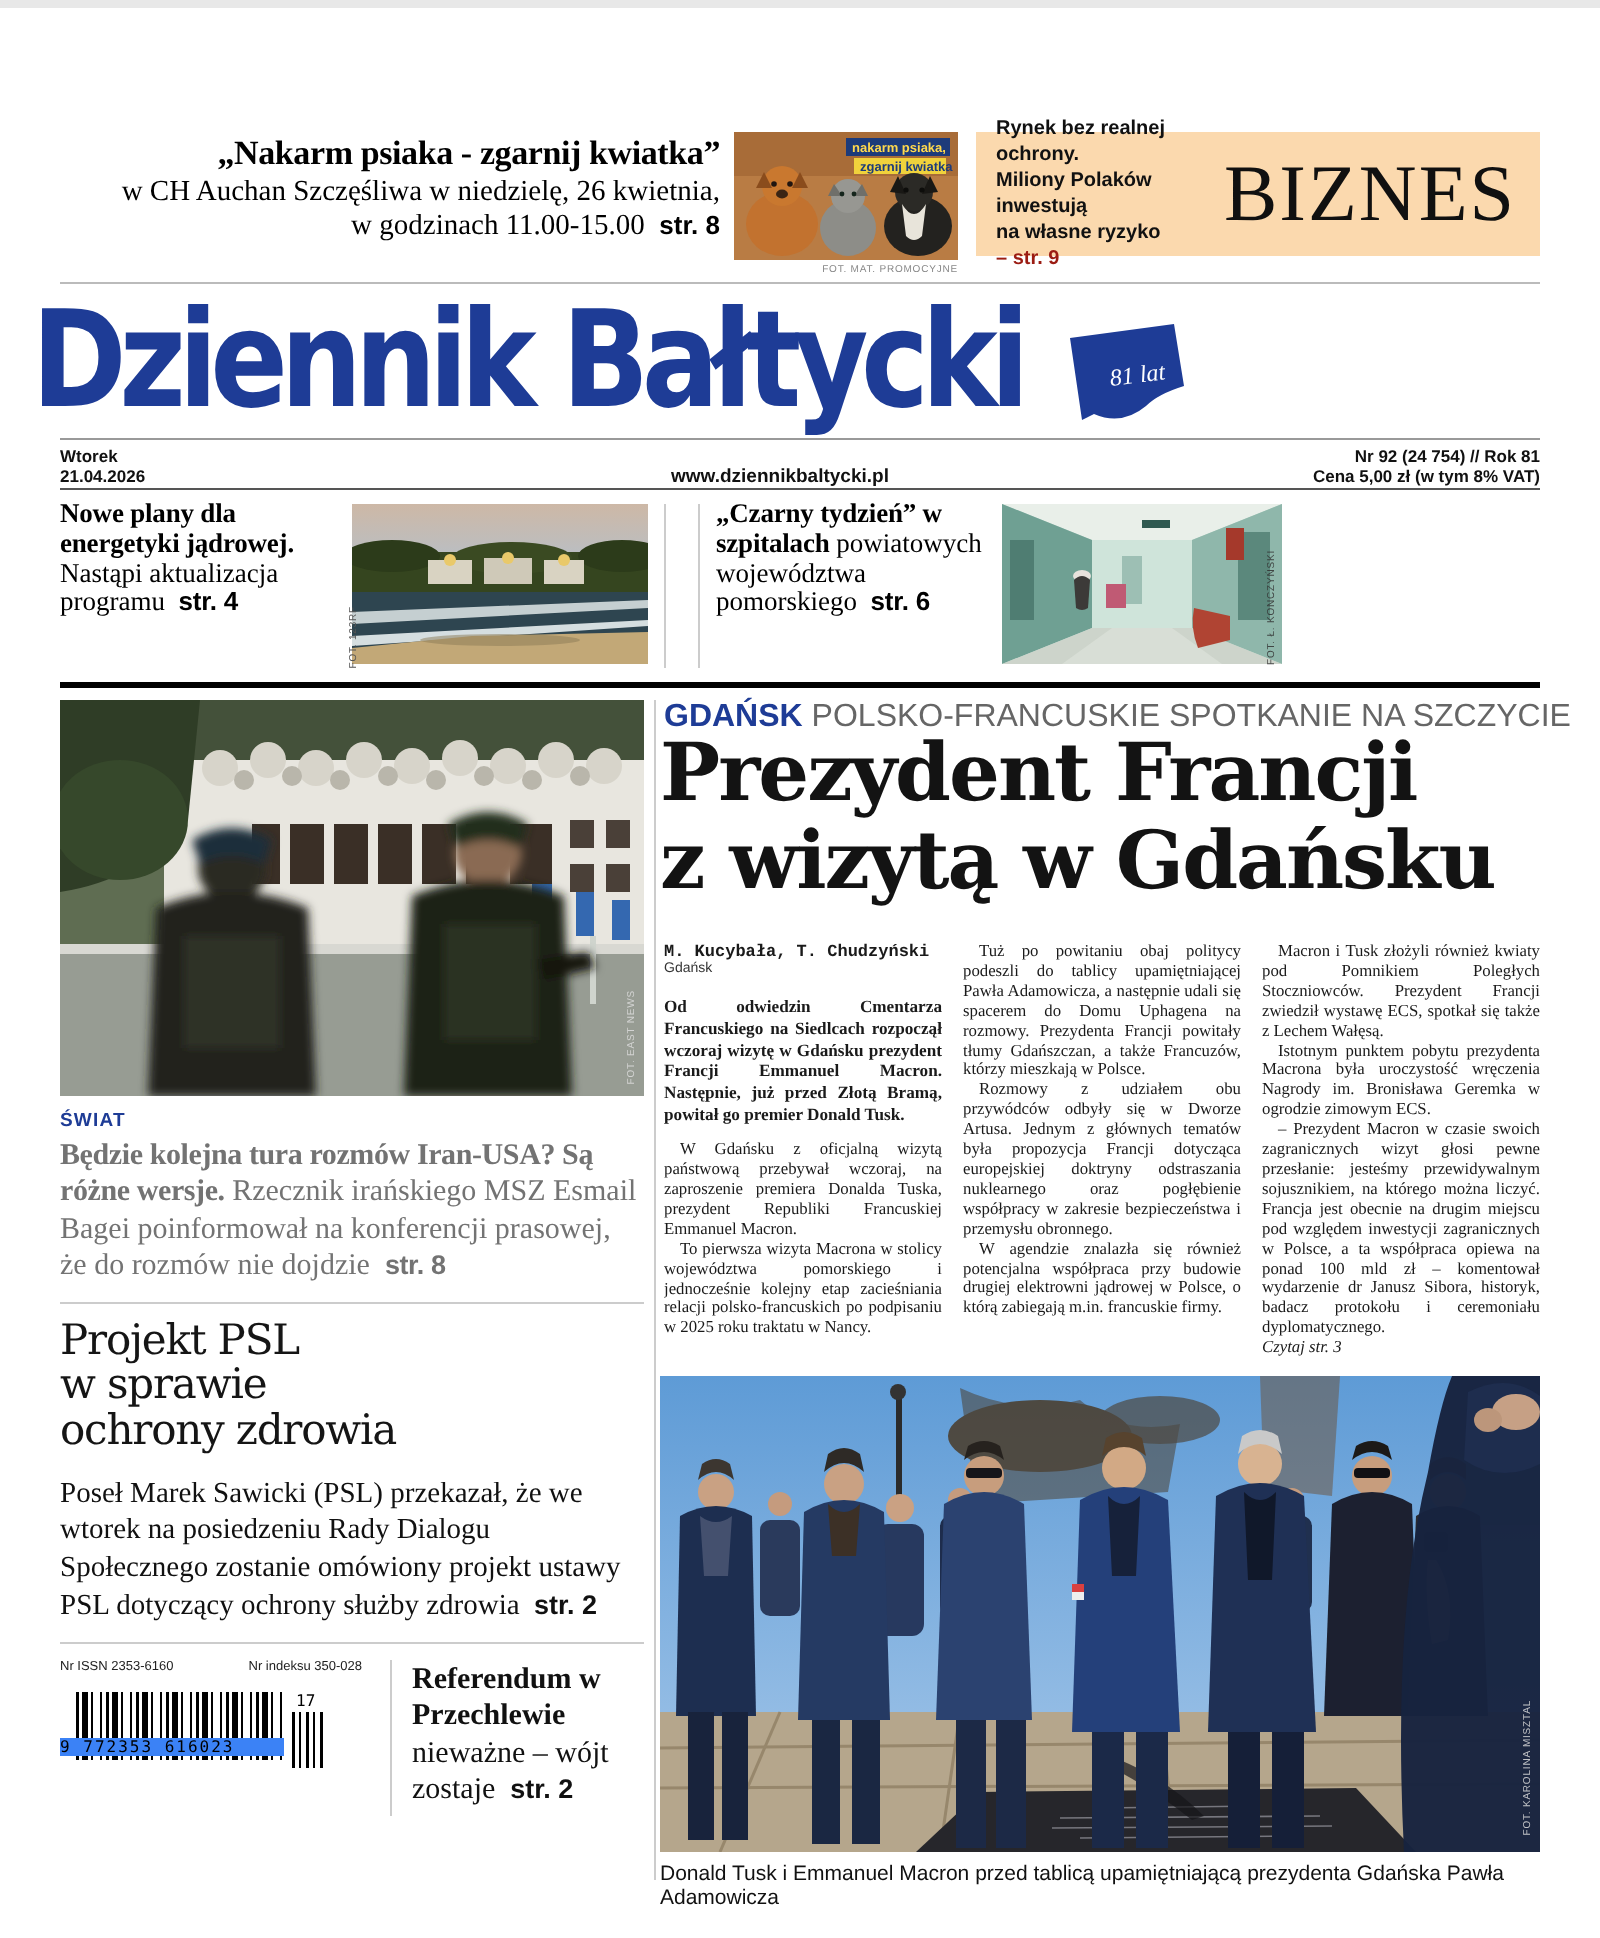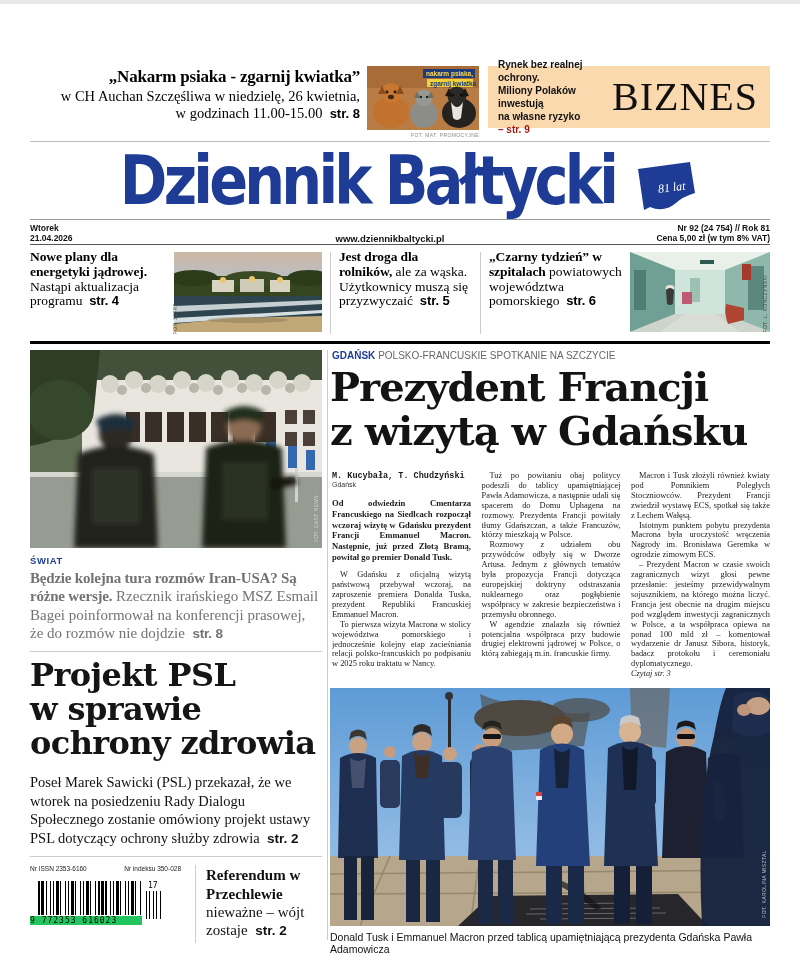--- a/index.html
+++ b/index.html
@@ -23,21 +23,21 @@
   .promo-ad svg{display:block}
   .ad-credit{position:absolute;right:0;bottom:-8px;font:5px "Liberation Sans",sans-serif;color:#888;letter-spacing:.4px}
   .biznes-box{flex:1;margin-left:9px;background:var(--biznes_bg);display:flex;align-items:center;padding:6px 12px 6px 10px;margin-top:2px;height:62px}
   .biznes-lines{font-family:"Liberation Sans",sans-serif;font-weight:bold;font-size:10px;line-height:1.3;color:#111}
   .biznes-ref{color:var(--dark_red)}
   .biznes-brand{flex:1;text-align:right;font-family:"Liberation Serif",serif;font-size:40px;color:#101010;letter-spacing:1px;line-height:1}
 
   .rule-top{left:30px;top:137px;width:740px;border-top:1px solid #bbb}
 
   
-  .masthead{left:0;top:141px;width:800px;text-align:center;white-space:nowrap}
+  .masthead{left:0;top:141px;width:800px;white-space:nowrap}
   .logo-text{display:inline-block;font-family:"DejaVu Sans",sans-serif;font-weight:bold;font-size:61px;letter-spacing:-4px;color:var(--brand);transform:scaleX(.94) scaleY(1.1);transform-origin:center}
   .logo-flag{display:inline-block;vertical-align:top;margin-left:4px;margin-top:16px}
 
   
   .date-row{left:30px;top:215px;width:740px;height:26px;border-top:1px solid #999;border-bottom:1px solid #555;display:flex;align-items:flex-end;font-family:"Liberation Sans",sans-serif;font-size:8.5px;font-weight:bold;color:#111}
   .date-left{width:200px;line-height:1.25}
   .date-center{flex:1;text-align:center;font-size:9.5px}
   .date-right{width:220px;text-align:right;line-height:1.25}
 
   
@@ -52,37 +52,37 @@
   .rule-thick{left:30px;top:337px;width:740px;border-top:3px solid #000}
 
   
   .left-col{left:30px;top:346px;width:292px}
   .main-vdiv{left:327px;top:346px;height:590px;border-left:1px solid #ccc;width:0}
   .photo-iran{position:relative;width:292px;height:198px}
   .kicker-small{font-family:"Liberation Sans",sans-serif;font-weight:bold;font-size:9.5px;letter-spacing:.6px;color:var(--brand);margin-top:7px}
   .swiat-text{font-size:15px;line-height:1.22;margin-top:3px;color:#737373}
   .swiat-text b{letter-spacing:-.2px}
   .grayrule{border-top:1px solid #ccc;margin:9px 0 7px 0}
-  .psl-title{font-family:"DejaVu Serif",serif;font-weight:bold;font-size:32px;line-height:1.06;letter-spacing:-.6px;color:#151515;margin-top:4px}
+  .psl-title{font-family:"DejaVu Serif",serif;font-weight:normal;font-size:21px;line-height:1.06;letter-spacing:-.6px;color:#151515;margin-top:4px}
   .psl-text{font-size:14.5px;line-height:1.28;margin-top:12px;color:#111}
   .footer-row{display:flex;margin-top:8px}
   .barcode-block{width:155px}
   .issn-row{display:flex;justify-content:space-between;font:6.5px "Liberation Sans",sans-serif;color:#222;padding-right:4px}
   .barcode{margin-top:9px;display:flex;align-items:flex-end}
   .ean{position:relative;width:112px;height:44px}
   .ean-bars{position:absolute;left:8px;top:0;width:104px;height:34px;background:repeating-linear-gradient(90deg,#000 0 1.5px,#fff 1.5px 3px,#000 3px 6px,#fff 6px 7.5px,#000 7.5px 8.5px,#fff 8.5px 12px,#000 12px 13px,#fff 13px 15px)}
-  .ean-digits{position:absolute;left:0;bottom:0;width:112px;font:8px "DejaVu Sans Mono",monospace;letter-spacing:1px;background:#22c55e;color:#000;white-space:nowrap}
+  .ean-digits{position:absolute;left:0;bottom:12px;width:112px;font:8px "DejaVu Sans Mono",monospace;letter-spacing:1px;background:#3b82f6;color:#000;white-space:nowrap}
   .addon{position:relative;width:22px;height:44px;margin-left:4px}
   .addon-bars{position:absolute;left:0;top:10px;width:16px;height:28px;background:repeating-linear-gradient(90deg,#000 0 1.5px,#fff 1.5px 3.5px,#000 3.5px 4.5px,#fff 4.5px 7px)}
   .addon-num{position:absolute;left:2px;top:0;font:8px "DejaVu Sans Mono",monospace;color:#000}
   .footer-vdiv{border-left:1px solid #ccc;margin:0 10px;height:78px}
   .referendum{flex:1;font-size:15px;line-height:1.22;color:#111;padding-top:1px}
 
   
-  .kicker-row{left:332px;top:346px;width:438px;font-family:"Liberation Sans",sans-serif;font-size:10px;font-weight:bold;white-space:nowrap}
+  .kicker-row{left:332px;top:346px;width:438px;font-family:"Liberation Sans",sans-serif;font-size:16px;font-weight:bold;white-space:nowrap}
   .kicker-tag{color:var(--brand)}
   .kicker-rest{color:var(--kicker_gray);font-weight:400}
   .headline{left:330px;top:361px;width:440px;font-family:"DejaVu Serif",serif;font-weight:bold;font-size:40px;line-height:1.1;letter-spacing:-1px;color:#131313}
   .cols{left:332px;top:467px;width:438px;height:214px;display:flex;overflow:hidden}
   .acol{width:139px;font-size:8.4px;line-height:1.18;text-align:justify;color:#1a1a1a}
   .acol + .acol{margin-left:10.5px}
   .byline{font-family:Liberation Mono, monospace;font-weight:bold;font-size:8.5px;text-align:left}
   .byline-place{font-family:"Liberation Sans",sans-serif;font-size:7px;color:#333;margin-bottom:9px;text-align:left}
   .lead{font-weight:bold;font-size:8.6px;line-height:1.24;margin-bottom:8px}
   .acol p{text-indent:8px}
@@ -194,25 +194,20 @@
           <circle cx="106" cy="28" r="3" fill="#e9c96a"></circle>
         <rect y="44" width="148" height="36" fill="#2e4550"></rect>
         <path d="M0,54 L148,48 L148,52 L0,60 Z" fill="#dfe7e8" opacity=".85"></path>
         <path d="M0,66 L148,58 L148,61 L0,71 Z" fill="#e8eeef" opacity=".9"></path>
         <polygon points="0,72 60,66 148,64 148,80 0,80" fill="#c2a877"></polygon>
         <ellipse cx="74" cy="68" rx="40" ry="3" fill="#8a7a55" opacity=".5"></ellipse>
       </svg>
       <span class="vcredit" style="left:-2px;bottom:4px">FOT. 123RF</span>
     </div>
     <div class="vdiv"></div>
-    <div class="brief b2">
-      <b>Jest droga dla rolników,</b>
-      <span>ale za wąska. Użytkownicy muszą się przyzwyczaić</span>&nbsp;
-      <b class="pref">str. 5</b>
-    </div>
     <div class="vdiv"></div>
     <div class="brief b3">
       <b>„Czarny tydzień” w szpitalach</b>
       <span>powiatowych województwa pomorskiego</span>&nbsp;
       <b class="pref">str. 6</b>
     </div>
     <div class="brief-img" style="margin-left:6px">
       <svg width="140" height="80" viewBox="0 0 140 80">
         <rect width="140" height="80" fill="#bcd8ce"></rect>
         <polygon points="0,0 140,0 95,18 45,18" fill="#e9efe9"></polygon>

